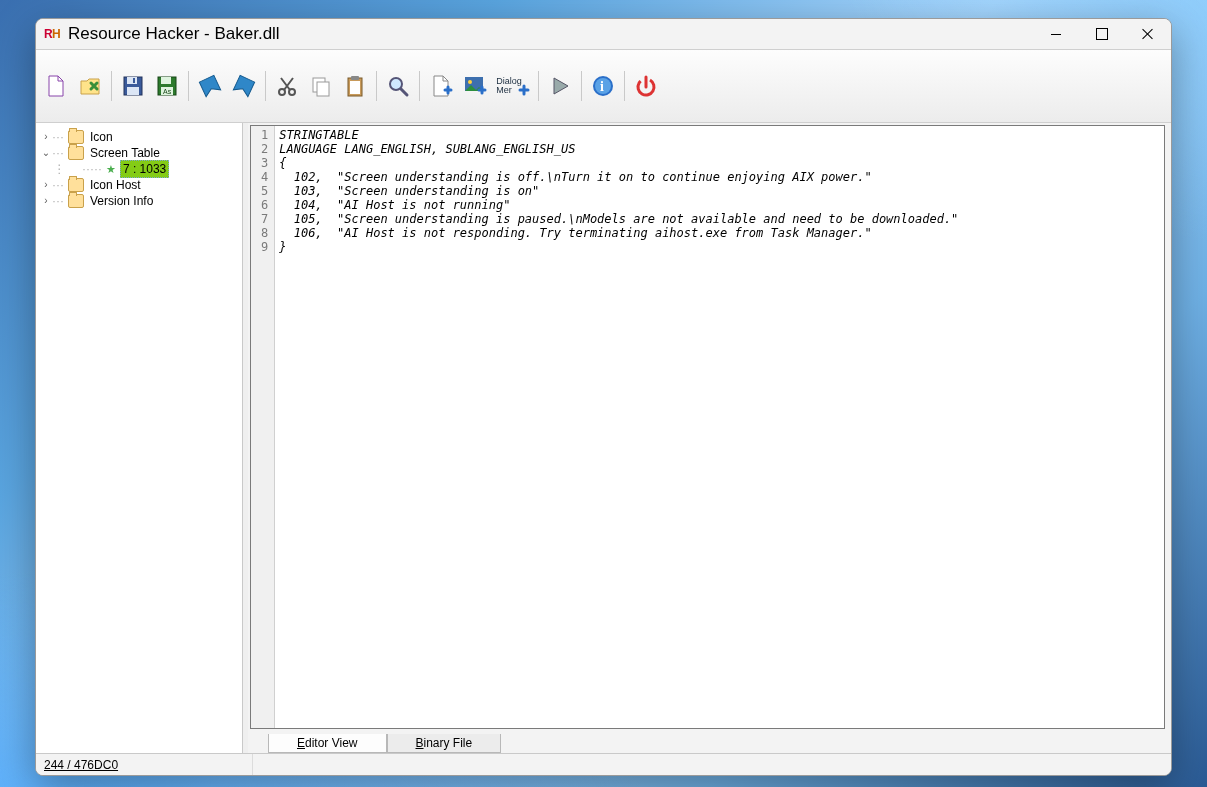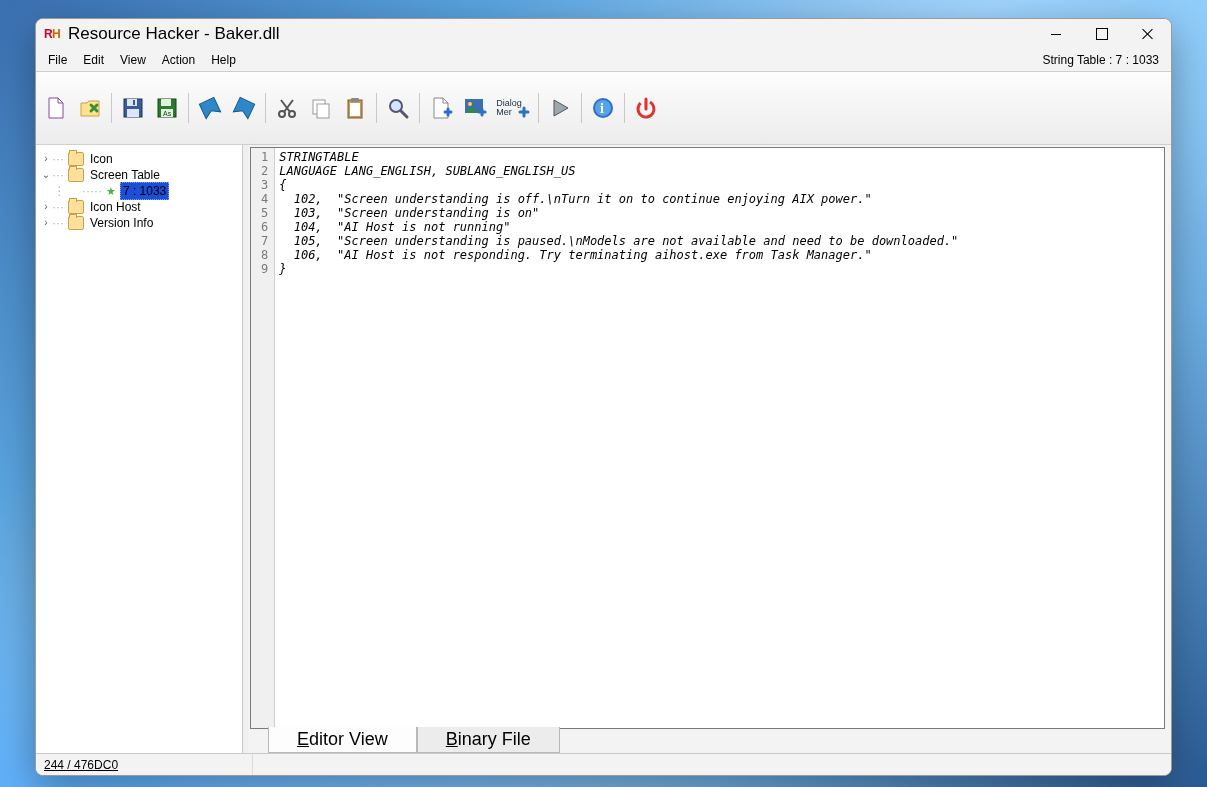--- a/index.html
+++ b/index.html
@@ -50,34 +50,34 @@
   .tree ul{list-style:none;margin:0;padding:0;}
   .tree li{white-space:nowrap;line-height:16px;padding:0;}
   .row{display:flex;align-items:center;height:16px;}
   .twisty{width:12px;text-align:center;color:#606060;font-size:10px;display:inline-block;}
   .dots{color:#b0b0b0;white-space:pre;}
   .folder-icon{width:14px;height:12px;margin:0 4px;display:inline-block;position:relative;
     background:#ffe09b;border:1px solid #c9a14b;border-radius:2px;}
   .folder-icon::before{content:"";position:absolute;top:-3px;left:0;width:6px;height:3px;background:#ffe09b;border:1px solid #c9a14b;border-bottom:none;border-radius:1px 1px 0 0;}
   .star-icon{color:#4caf50;font-size:11px;margin:0 4px;}
   .label{padding:0 2px;}
-  .selected{background:#1d4ed8;border:1px dotted #7aa7d8;margin:-1px 0;}
+  .selected{background:#84cc16;border:1px dotted #7aa7d8;margin:-1px 0;}
   .tree li ul{padding-left:0;}
   
   .splitter{width:5px;background:#efefef;cursor:col-resize;}
   
   .editor-pane{flex:1;display:flex;flex-direction:column;min-width:0;}
   .editor-wrap{flex:1;position:relative;margin:0 4px 0 0;}
   .editor{position:absolute;inset:2px;border:1px solid #7a7a7a;background:#fff;display:flex;overflow:hidden;
     font-family:Tahoma,Verdana,Consolas,monospace;font-size:12px;}
   .gutter{background:#f0f0f0;color:#7a7a7a;text-align:right;padding:2px 6px 2px 10px;border-right:1px solid #d0d0d0;line-height:14px;white-space:pre;}
   .code{padding:2px 4px;line-height:14px;white-space:pre;flex:1;overflow:auto;font-style:italic;}
   
   .bottom-tabs{height:22px;display:flex;align-items:flex-end;padding-left:20px;background:#f3f3f3;}
-  .btab{padding:2px 28px;background:#fdfdfd;border:1px solid #b8b8b8;border-top:none;font-size:18px;position:relative;top:0;}
+  .btab{padding:2px 28px;background:#fdfdfd;border:1px solid #b8b8b8;border-top:none;font-size:12px;position:relative;top:0;}
   .btab:not(.active){background:#ececec;}
   .underline{text-decoration:underline;}
   
   .statusbar{height:21px;border-top:1px solid #c9c9c9;display:flex;align-items:center;background:#f3f3f3;}
   .statuscell{padding:0 8px;border-right:1px solid #dcdcdc;height:100%;display:flex;align-items:center;}
   .statuscell:first-child{width:200px;text-decoration:underline;}
   svg{display:block;}
 </style>
 </head>
 <body>
@@ -98,29 +98,20 @@
         </div>
       <div class="winbtn">
           <span class="winbtn-sq"></span>
         </div>
       <div class="winbtn close">
           <span class="winbtn-x"></span>
         </div>
     </div>
   </div>
 
-  <div class="menubar">
-    <span class="menu-item">File</span>
-    <span class="menu-item">Edit</span>
-    <span class="menu-item">View</span>
-    <span class="menu-item">Action</span>
-    <span class="menu-item">Help</span>
-    <span class="spacer"></span>
-    <span class="menu-right">String Table : 7 : 1033</span>
-  </div>
 
   <div class="toolbar">
     <div class="tbtn">
       <svg width="24" height="24" viewBox="0 0 24 24">
         <path d="M5 2h9l5 5v15H5z" fill="#fff" stroke="#84a"></path>
           <path d="M14 2v5h5" fill="none" stroke="#84a"></path>
       </svg>
     </div>
     <div class="tbtn">
       <svg width="24" height="24" viewBox="0 0 24 24">

